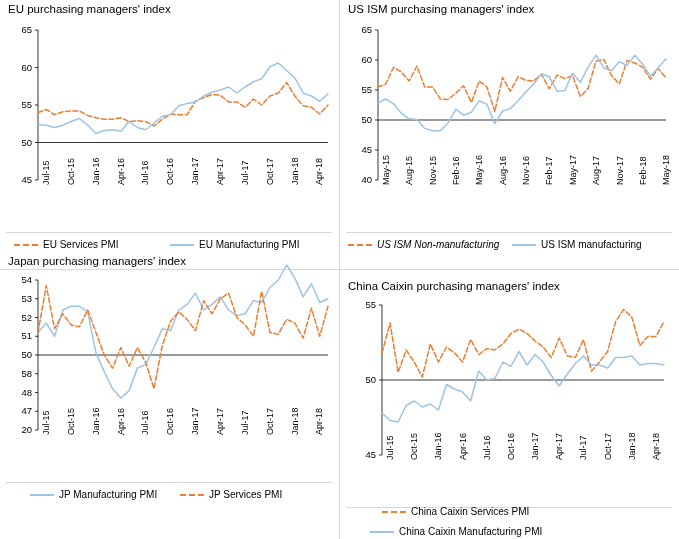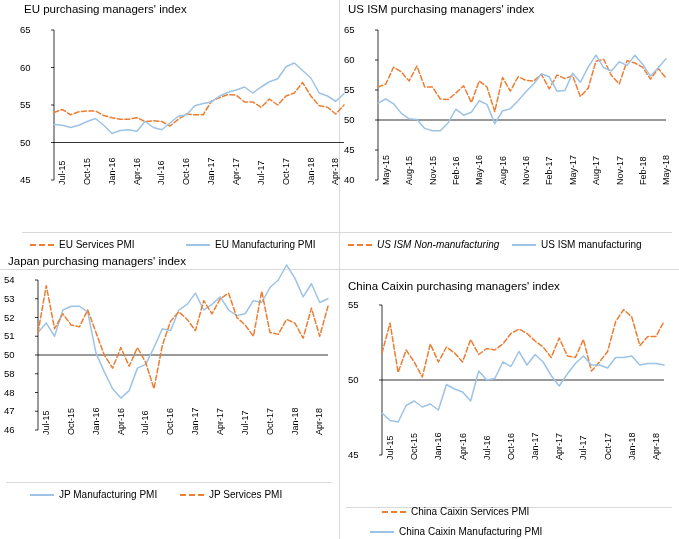--- a/index.html
+++ b/index.html
@@ -16,21 +16,21 @@
   }
   .grid {
     position: relative;
     width: 679px;
     height: 539px;
   }
   .panel {
     position: absolute;
     box-sizing: border-box;
   }
-  .panel-tl { left: 16px;   top: 0px;   width: 328px; height: 270px; }
+  .panel-tl { left: 0px;   top: 0px;   width: 328px; height: 270px; }
   .panel-tr { left: 340px; top: 0px;   width: 339px; height: 334px; }
   .panel-bl { left: 0px;   top: 252px; width: 340px; height: 269px; }
   .panel-br { left: 340px; top: 277px; width: 339px; height: 269px; }
 
   .vdiv {
     position: absolute;
     left: 339px;
     top: 0;
     width: 1px;
     height: 539px;
@@ -56,21 +56,21 @@
 
   .plot {
     position: absolute;
     overflow: visible;
   }
   .plot svg { display: block; }
 
   .ytick {
     position: absolute;
     font-size: 9.5px;
-    text-align: left;
+    text-align: right;
     color: #000;
     line-height: 1;
   }
   .xtick {
     position: absolute;
     font-size: 9px;
     color: #000;
     transform-origin: left top;
     transform: rotate(-90deg);
     white-space: nowrap;
@@ -218,21 +218,21 @@
           <line x1="-3" y1="56.25" x2="0" y2="56.25" stroke="#000000" stroke-width="0.8"></line>
           <line x1="-3" y1="37.5" x2="0" y2="37.5" stroke="#000000" stroke-width="0.8"></line>
           <line x1="-3" y1="18.75" x2="0" y2="18.75" stroke="#000000" stroke-width="0.8"></line>
           <line x1="-3" y1="0" x2="0" y2="0" stroke="#000000" stroke-width="0.8"></line>
           <line x1="0" y1="75" x2="290" y2="75" stroke="#000000" stroke-width="0.8"></line>
           <polyline points="0.00,52.50 8.29,43.12 16.57,56.25 24.86,30.00 33.14,26.25 41.43,26.25 49.71,31.88 58.00,73.12 66.29,91.87 74.57,108.75 82.86,118.12 91.14,110.62 99.43,88.13 107.71,84.38 116.00,67.50 124.29,48.75 132.57,50.63 140.86,30.00 149.14,24.37 157.43,13.13 165.71,30.00 174.00,24.37 182.29,16.87 190.57,30.00 198.86,35.62 207.14,33.75 215.43,20.63 223.71,22.50 232.00,7.50 240.29,0.00 248.57,-15.00 256.86,-1.88 265.14,16.87 273.43,3.75 281.71,22.50 290.00,18.75" fill="none" stroke="#9DC3E6" stroke-width="1.5" stroke-linejoin="round" stroke-linecap="round"></polyline>
           <polyline points="0.00,52.50 8.29,5.62 16.57,48.75 24.86,33.75 33.14,45.00 41.43,46.88 49.71,30.00 58.00,52.50 66.29,75.00 74.57,88.13 82.86,67.50 91.14,86.25 99.43,67.50 107.71,82.50 116.00,108.75 124.29,65.63 132.57,41.25 140.86,31.88 149.14,39.38 157.43,50.63 165.71,20.63 174.00,33.75 182.29,18.75 190.57,13.13 198.86,37.50 207.14,45.00 215.43,56.25 223.71,11.25 232.00,52.50 240.29,54.37 248.57,39.38 256.86,43.12 265.14,58.13 273.43,28.13 281.71,56.25 290.00,26.25" fill="none" stroke="#ED7D31" stroke-width="1.5" stroke-linejoin="round" stroke-linecap="round" stroke-dasharray="5,2.5"></polyline>
         </svg>
       </div>
     <div id="yticks-jp">
-        <div class="ytick" style="left: 4px; top: 173px; width: 28px;">46</div>
+        <div class="ytick" style="left: 4px; top: 173px; width: 28px;">20</div>
         <div class="ytick" style="left: 4px; top: 154.25px; width: 28px;">47</div>
         <div class="ytick" style="left: 4px; top: 135.5px; width: 28px;">48</div>
         <div class="ytick" style="left: 4px; top: 116.75px; width: 28px;">58</div>
         <div class="ytick" style="left: 4px; top: 98px; width: 28px;">50</div>
         <div class="ytick" style="left: 4px; top: 79.25px; width: 28px;">51</div>
         <div class="ytick" style="left: 4px; top: 60.5px; width: 28px;">52</div>
         <div class="ytick" style="left: 4px; top: 41.75px; width: 28px;">53</div>
         <div class="ytick" style="left: 4px; top: 23px; width: 28px;">54</div>
       </div>
     <div id="xticks-jp">

